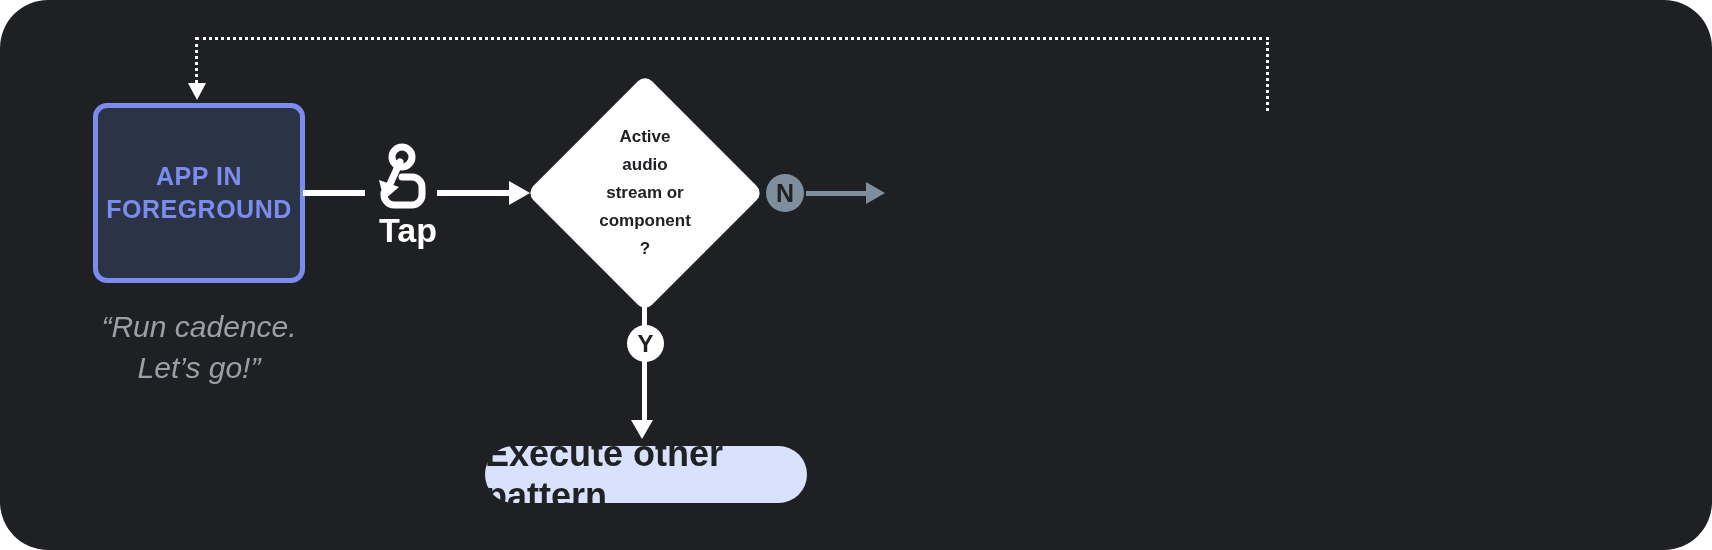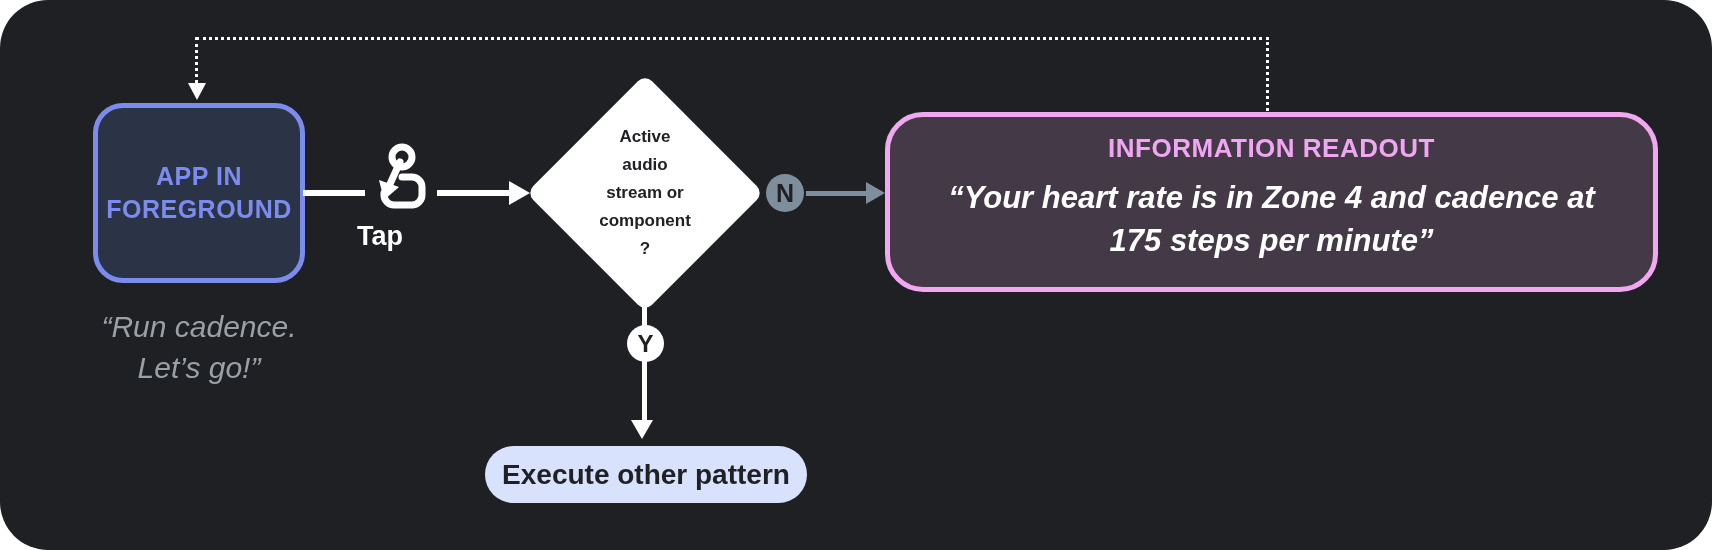--- a/index.html
+++ b/index.html
@@ -18,37 +18,37 @@
   
   .fb-h{left:196px;top:37px;width:1073px;height:0;border-top:3px dotted var(--white);}
   .fb-v-left{left:195px;top:37px;width:0;height:46px;border-left:3px dotted var(--white);}
   .fb-v-right{left:1266px;top:37px;width:0;height:74px;border-left:3px dotted var(--white);}
   .fb-head{left:188px;top:83px;width:0;height:0;
     border-left:9px solid transparent;border-right:9px solid transparent;
     border-top:17px solid var(--white);}
 
   
   .app-box{left:93px;top:103px;width:212px;height:180px;background:var(--app-box-fill);
-    border:5px solid var(--accent-blue);border-radius:30px;
+    border:5px solid var(--accent-blue);border-radius:14px;
     display:flex;align-items:center;justify-content:center;}
   .app-label{color:var(--accent-blue);font-weight:bold;font-size:25px;line-height:33px;
     text-align:center;letter-spacing:.5px;}
   .app-caption{left:49px;top:306px;width:300px;text-align:center;color:var(--caption-gray);
     font-style:italic;font-size:30px;line-height:41px;}
 
   
   .line{background:var(--white)}
   .seg1{left:303px;top:190px;width:62px;height:6px;}
   .seg2{left:437px;top:190px;width:74px;height:6px;}
   .tri-right-white{left:509px;top:181px;width:0;height:0;
     border-top:12px solid transparent;border-bottom:12px solid transparent;
     border-left:21px solid var(--white);}
   .tap-icon{left:366px;top:142px;}
-  .tap-label{left:357px;top:221px;width:80px;text-align:left;color:var(--white);
-    font-weight:bold;font-size:27px;}
+  .tap-label{left:357px;top:211px;width:80px;text-align:right;color:var(--white);
+    font-weight:bold;font-size:34px;}
 
   
   .diamond{left:561px;top:109px;width:168px;height:168px;background:var(--white);
     transform:rotate(45deg);border-radius:10px;}
   .diamond-text{left:545px;top:118px;width:200px;height:150px;display:flex;
     align-items:center;justify-content:center;text-align:center;color:var(--dark-text);
     font-weight:bold;font-size:17px;line-height:28px;}
 
   
   .badge{border-radius:50%;display:flex;align-items:center;justify-content:center;
@@ -71,21 +71,21 @@
   .readout{left:885px;top:112px;width:773px;height:180px;background:var(--readout-fill);
     border:5px solid var(--readout-border);border-radius:38px;padding-top:16px;}
   .readout-title{text-align:center;color:var(--readout-title);font-weight:bold;
     font-size:26px;letter-spacing:.5px;}
   .readout-quote{margin-top:12px;text-align:center;color:var(--white);font-weight:bold;
     font-style:italic;font-size:31px;line-height:43px;}
 
   
   .pill{left:485px;top:446px;width:322px;height:57px;background:var(--pill-fill);
     border-radius:29px;display:flex;align-items:center;justify-content:center;
-    color:var(--dark-text);font-weight:bold;font-size:28px;}
+    color:var(--dark-text);font-weight:bold;font-size:36px;}
 </style>
 </head>
 <body>
 
 <div class="canvas">
 
   <div class="abs fb-h"></div>
   <div class="abs fb-v-left"></div>
   <div class="abs fb-v-right"></div>
   <div class="abs fb-head"></div>
@@ -112,25 +112,20 @@
   <div class="abs diamond-text pre">Active
 audio
 stream or
 component
 ?</div>
 
   <div class="abs badge badge-n">N</div>
   <div class="abs seg3"></div>
   <div class="abs tri-right-slate"></div>
 
-  <div class="abs readout">
-    <div class="readout-title">INFORMATION READOUT</div>
-    <div class="readout-quote pre">“Your heart rate is in Zone 4 and cadence at
-175 steps per minute”</div>
-  </div>
 
   <div class="abs line stub"></div>
   <div class="abs badge badge-y">Y</div>
   <div class="abs line seg4"></div>
   <div class="abs tri-down"></div>
 
   <div class="abs pill">Execute other pattern</div>
 
 </div>
 

